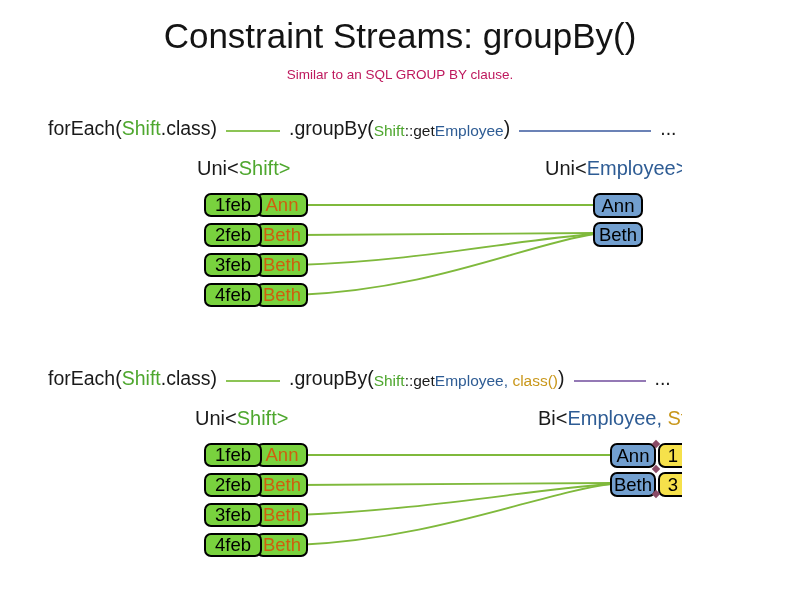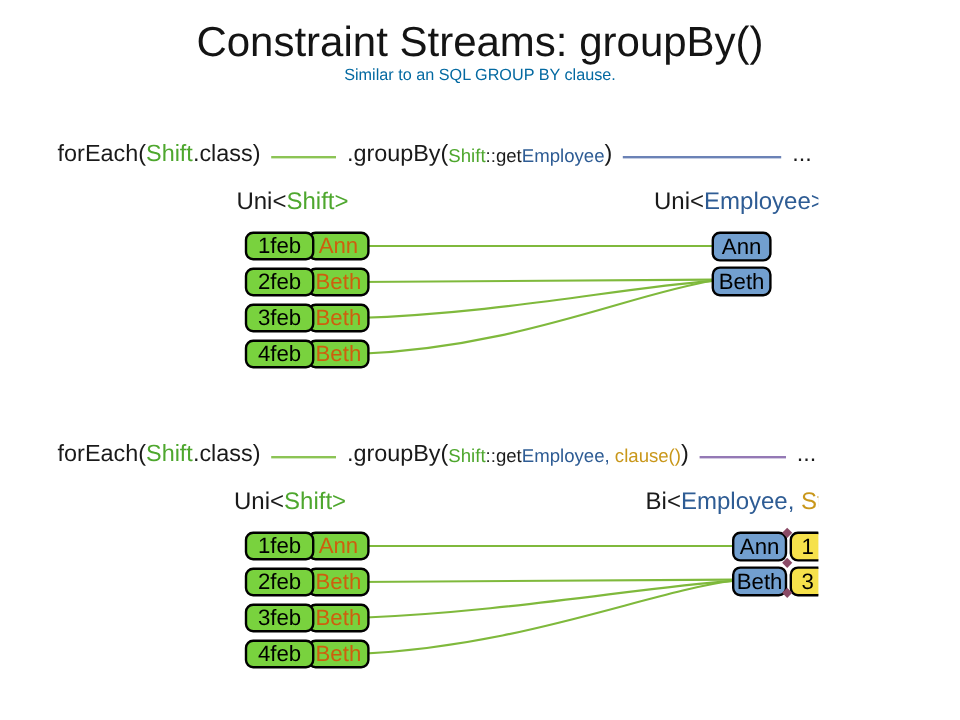--- a/index.html
+++ b/index.html
@@ -16,22 +16,22 @@
     --conn-green:#7FB93C;
     --diamond:#8A4A66;
   }
   html,body{margin:0;padding:0;background:#fff;}
   #canvas{
     position:relative;width:682px;height:600px;background:#fff;overflow:hidden;
     font-family:"Liberation Sans", sans-serif;color:#1a1a1a;
   }
   .title{position:absolute;top:16px;left:0;width:800px;text-align:center;
     font-size:35px;font-weight:400;color:#141414;}
-  .subtitle{position:absolute;top:55px;left:0;width:800px;text-align:center;
-    font-size:13.5px;color:#0369a1;}
+  .subtitle{position:absolute;top:67px;left:0;width:800px;text-align:center;
+    font-size:13.5px;color:#be185d;}
   #connectors{position:absolute;top:0;left:0;z-index:1;}
   #connectors path{stroke:var(--conn-green);stroke-width:1.8;fill:none;}
   .code-line{position:absolute;left:48px;display:flex;align-items:flex-end;z-index:2;}
   .code-line span{white-space:pre;}
   .big{font-size:19.5px;}
   .small{font-size:15.5px;}
   .t-green{color:var(--green-text);}
   .t-blue{color:var(--blue-text);}
   .t-gold{color:var(--gold-text);}
   .hline{align-self:center;height:2px;position:relative;top:2px;margin:0 9px;}
@@ -124,21 +124,21 @@
   <div class="code-line" style="top:367px;">
     <span class="big">forEach(</span>
     <span class="big t-green">Shift</span>
     <span class="big">.class)</span>
     <span class="hline green"></span>
     <span class="big">.groupBy(</span>
     <span class="small t-green">Shift</span>
     <span class="small">::get</span>
     <span class="small t-blue">Employee</span>
     <span class="small t-blue">, </span>
-    <span class="small t-gold">clause()</span>
+    <span class="small t-gold">class()</span>
     <span class="big">)</span>
     <span class="hline purple"></span>
     <span class="big">...</span>
   </div>
 
   <div class="dheader" style="left:195px;top:407px;">
     <span>Uni&lt;</span>
     <span class="t-green">Shift</span>
     <span class="t-green">&gt;</span>
   </div>

